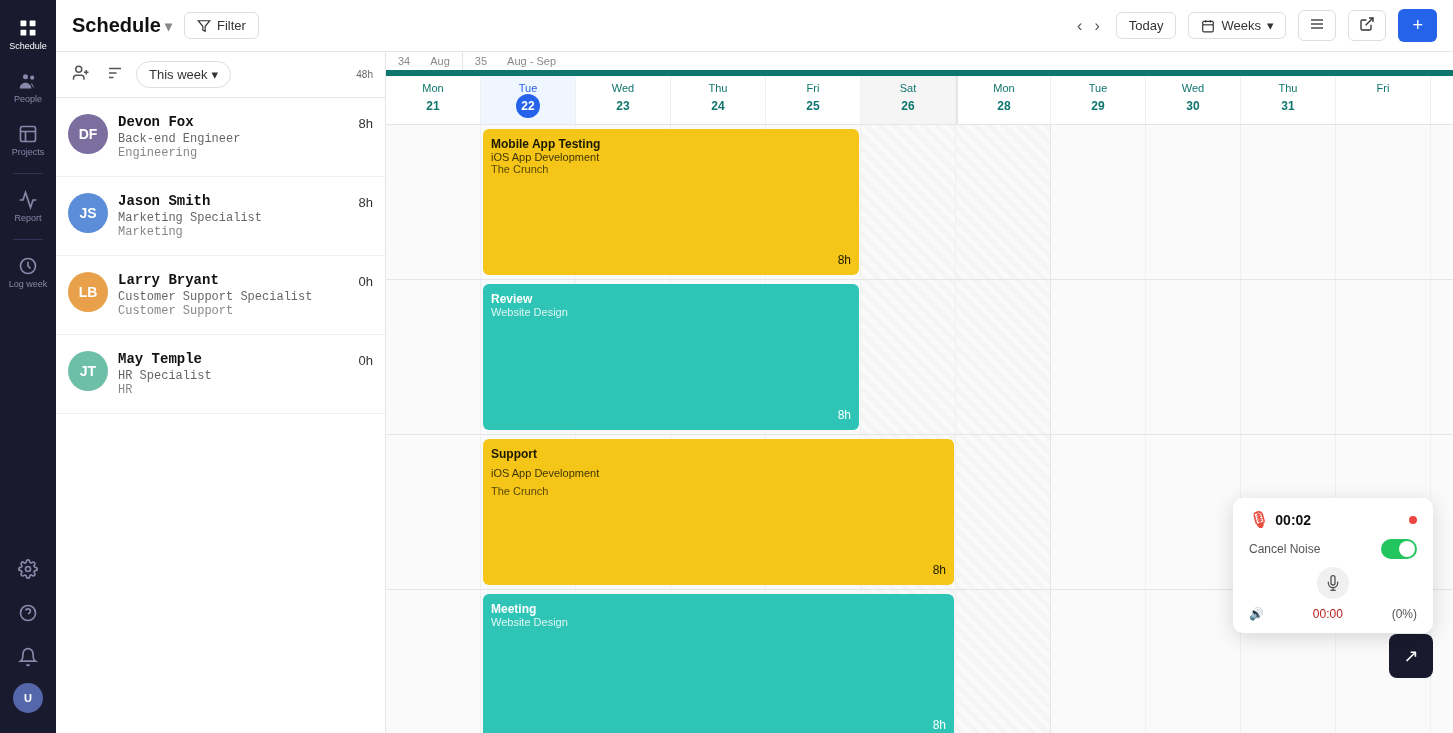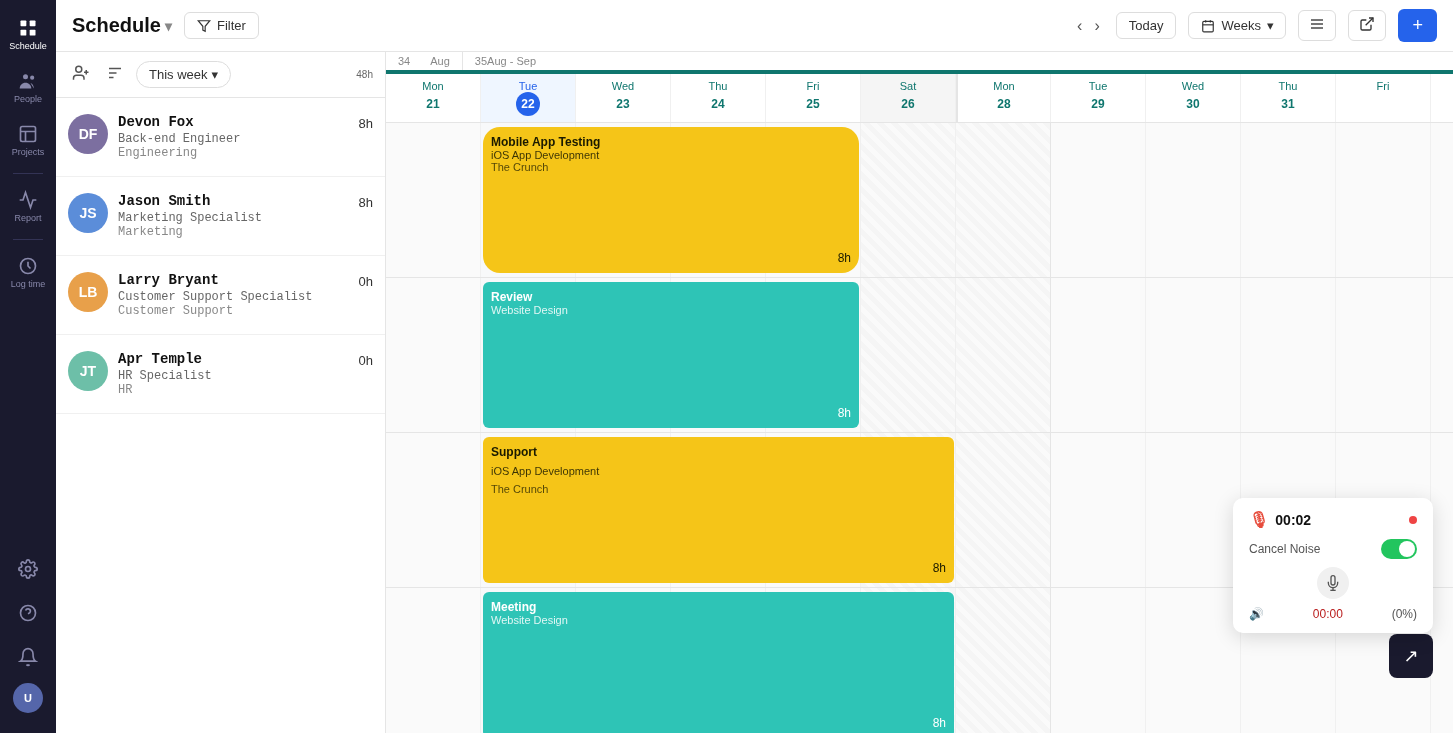--- a/index.html
+++ b/index.html
@@ -202,21 +202,21 @@
       <polyline points="22 12 18 12 15 21 9 3 6 12 2 12"></polyline>
     </svg>
     <span>Report</span>
   </div>
   <div class="sidebar-divider"></div>
   <div class="sidebar-item">
     <svg viewBox="0 0 24 24" fill="none" stroke="currentColor" stroke-width="2">
       <circle cx="12" cy="12" r="9"></circle>
         <polyline points="12 7 12 12 15 15"></polyline>
     </svg>
-    <span>Log time</span>
+    <span>Log week</span>
   </div>
 
   <div class="sidebar-bottom" style="display:flex;flex-direction:column;align-items:center;gap:8px;margin-top:auto;padding-bottom:10px;">
     <div class="sidebar-item">
       <svg viewBox="0 0 24 24" fill="none" stroke="currentColor" stroke-width="2">
         <circle cx="12" cy="12" r="3"></circle>
         <path d="M19.4 15a1.65 1.65 0 0 0 .33 1.82l.06.06a2 2 0 1 1-2.83 2.83l-.06-.06a1.65 1.65 0 0 0-1.82-.33 1.65 1.65 0 0 0-1 1.51V21a2 2 0 1 1-4 0v-.09A1.65 1.65 0 0 0 9 19.4a1.65 1.65 0 0 0-1.82.33l-.06.06a2 2 0 1 1-2.83-2.83l.06-.06A1.65 1.65 0 0 0 4.68 15a1.65 1.65 0 0 0-1.51-1H3a2 2 0 1 1 0-4h.09A1.65 1.65 0 0 0 4.6 9a1.65 1.65 0 0 0-.33-1.82l-.06-.06a2 2 0 1 1 2.83-2.83l.06.06A1.65 1.65 0 0 0 9 4.68a1.65 1.65 0 0 0 1-1.51V3a2 2 0 1 1 4 0v.09a1.65 1.65 0 0 0 1 1.51 1.65 1.65 0 0 0 1.82-.33l.06-.06a2 2 0 1 1 2.83 2.83l-.06.06A1.65 1.65 0 0 0 19.4 9a1.65 1.65 0 0 0 1.51 1H21a2 2 0 1 1 0 4h-.09a1.65 1.65 0 0 0-1.51 1z"></path>
       </svg>
     </div>
     <div class="sidebar-item">
@@ -334,43 +334,43 @@
           <div class="person-name">Larry Bryant</div>
           <div class="person-role">Customer Support Specialist</div>
           <div class="person-dept">Customer Support</div>
         </div>
         <div class="person-hours">0h</div>
       </div>
 
       <div class="person-row">
         <div class="person-avatar" style="background:#6dbfa8;">JT</div>
         <div class="person-info">
-          <div class="person-name">Apr Temple</div>
+          <div class="person-name">May Temple</div>
           <div class="person-role">HR Specialist</div>
           <div class="person-dept">HR</div>
         </div>
         <div class="person-hours">0h</div>
       </div>
     </div>
 
     <div class="calendar">
 
       <div style="background:white; border-bottom:1px solid #e5e5e5; position:sticky; top:0; z-index:2;">
 
-        <div style="display:flex; border-bottom:4px solid #0f766e;text-align:center;">
+        <div style="display:flex; border-bottom:6px solid #0f766e;text-align:center;">
 
           <div style="display:flex; flex-direction:column; border-right:1px solid #e5e5e5;">
             <div style="display:flex; align-items:center; padding:3px 12px; gap:20px;">
               <span style="font-size:11px;color:#888;font-weight:500;">34</span>
               <span style="font-size:11px;color:#888;">Aug</span>
             </div>
           </div>
 
           <div style="display:flex; flex-direction:column;">
-            <div style="display:flex; align-items:center; padding:3px 12px; ">
+            <div style="display:flex; align-items:center; padding:3px 12px; gap:20px;">
               <span style="font-size:11px;color:#888;font-weight:500;">35</span>
               <span style="font-size:11px;color:#888;">Aug - Sep</span>
             </div>
           </div>
         </div>
 
         <div style="display:flex;">
 
           <div class="day-col-header">
             <div class="day-name">Mon</div>
@@ -441,21 +441,21 @@
           <div style="width:95px;border-right:1px solid #f0f0f0;flex-shrink:0;"></div>
           <div style="width:95px;border-right:1px solid #f0f0f0;flex-shrink:0;"></div>
           <div style="width:95px;border-right:1px solid #f0f0f0;flex-shrink:0;background:repeating-linear-gradient(45deg,#f5f5f5,#f5f5f5 5px,#fafafa 5px,#fafafa 10px);"></div>
           <div style="width:95px;border-right:1px solid #e5e5e5;flex-shrink:0;background:repeating-linear-gradient(45deg,#f5f5f5,#f5f5f5 5px,#fafafa 5px,#fafafa 10px);"></div>
           <div style="width:95px;border-right:1px solid #f0f0f0;flex-shrink:0;"></div>
           <div style="width:95px;border-right:1px solid #f0f0f0;flex-shrink:0;"></div>
           <div style="width:95px;border-right:1px solid #f0f0f0;flex-shrink:0;"></div>
           <div style="width:95px;border-right:1px solid #f0f0f0;flex-shrink:0;"></div>
           <div style="width:95px;border-right:1px solid #f0f0f0;flex-shrink:0;"></div>
 
-          <div class="span-event yellow" style="left:calc(95px + 2px); width:calc(95px*4 - 4px); top:4px; bottom:4px;border-radius:17px;">
+          <div class="span-event yellow" style="left:calc(95px + 2px); width:calc(95px*4 - 4px); top:4px; bottom:4px;">
             <div class="event-name">Mobile App Testing</div>
             <div class="event-sub">iOS App Development</div>
             <div class="event-project">The Crunch</div>
             <div class="event-hours">8h</div>
           </div>
         </div>
 
         <div style="display:flex; border-bottom:1px solid #e5e5e5; height:155px; position:relative;">
           <div style="width:95px;border-right:1px solid #f0f0f0;flex-shrink:0;"></div>
           <div style="width:95px;border-right:1px solid #f0f0f0;flex-shrink:0;background:#eff6ff22;"></div>

